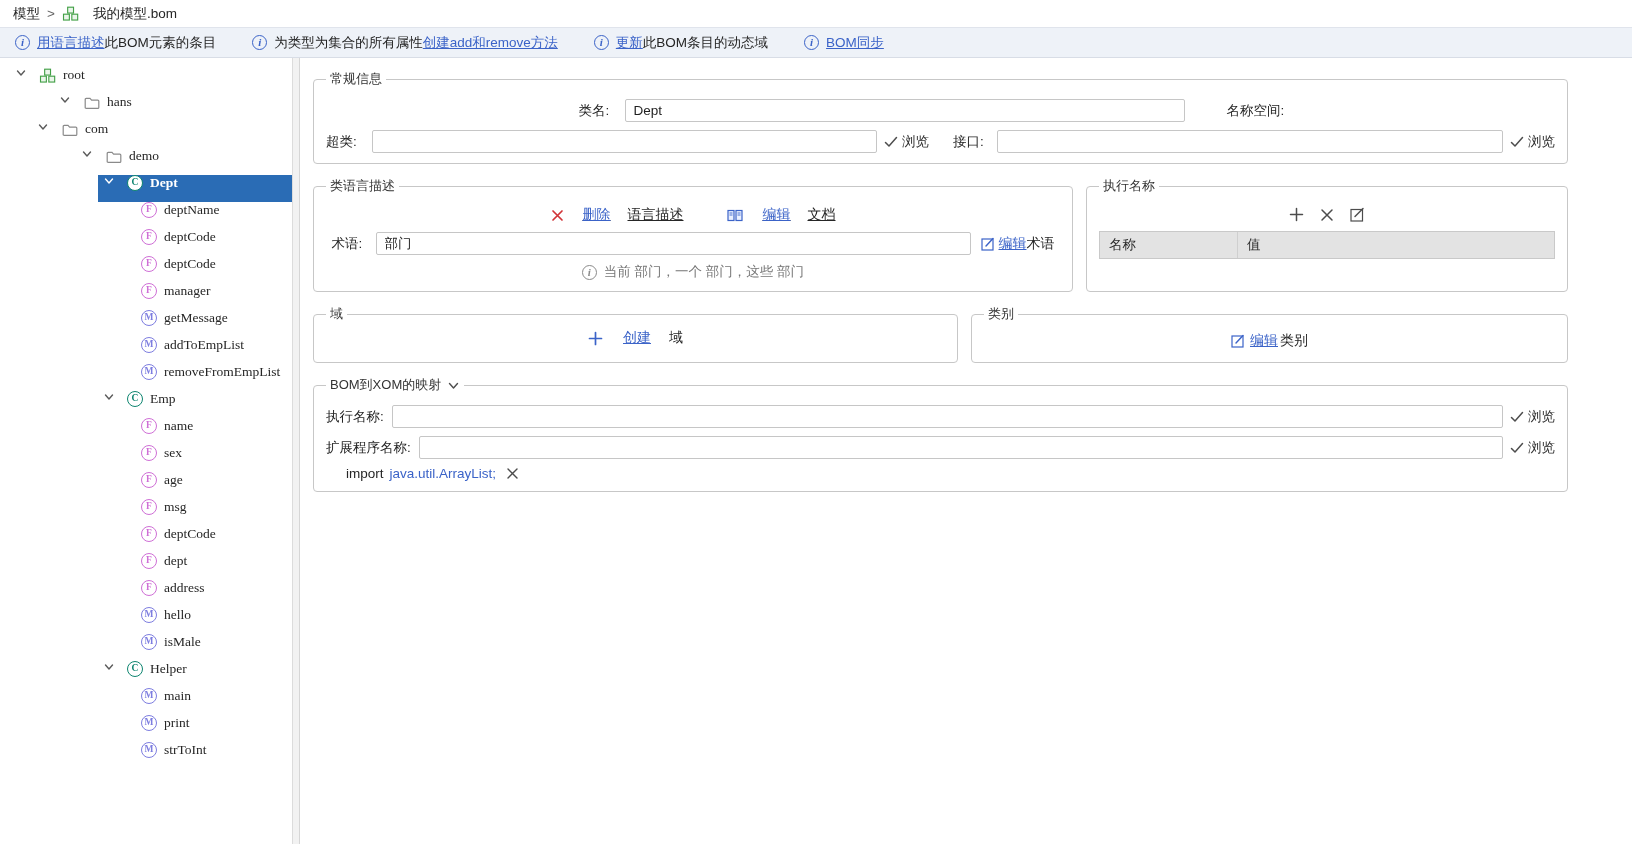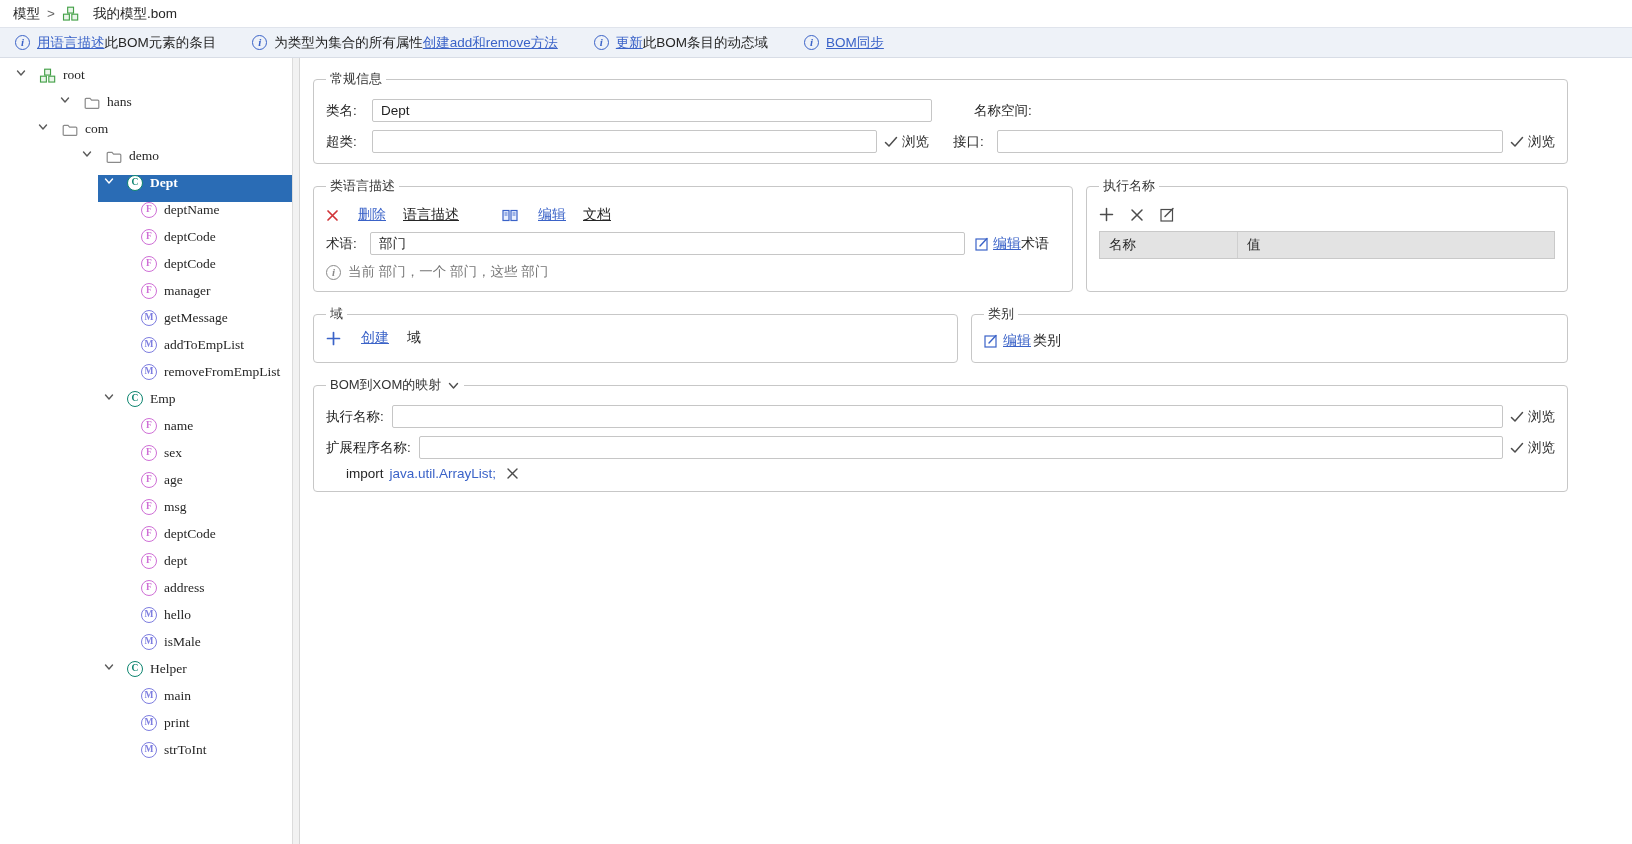--- a/index.html
+++ b/index.html
@@ -46,21 +46,21 @@
   .cicon {
     width:16px; height:16px; border-radius:50%; border:1.4px solid currentColor;
     display:inline-flex; align-items:center; justify-content:center;
     font-size:9.5px; font-weight:bold; line-height:1; margin-right:7px; flex:0 0 auto;
     background:#fff;
   }
 
   
   fieldset { border:1px solid #c7c7c7; border-radius:4px; margin:0 0 13px 0; padding:3px 12px 10px 12px; min-inline-size:0; }
   legend { font-size:13px; color:#333; padding:0 4px; display:flex; align-items:center; gap:6px; }
-  .frow { display:flex; align-items:center; margin-top:8px; }
+  .frow { display:flex; align-items:center; margin-top:8px;justify-content:center; }
   .lbl { white-space:nowrap; color:#262626; font-size:13.5px; }
   input.txt {
     height:23px; border:1px solid #c6c6c6; border-radius:2px; padding:0 8px;
     font-size:13.5px; font-family:inherit; color:#1f1f1f; background:#fff; outline:none;
   }
   .browse { display:inline-flex; align-items:center; gap:4px; margin-left:7px; color:#2e2e2e; cursor:pointer; font-size:13.5px; white-space:nowrap; }
   .icon-btn { display:inline-flex; align-items:center; cursor:pointer; color:#4c4c4c; }
   .hint { color:#767676; display:flex; align-items:center; gap:7px; font-size:13.5px; }
 
   .two-col { display:flex; align-items:stretch; }

